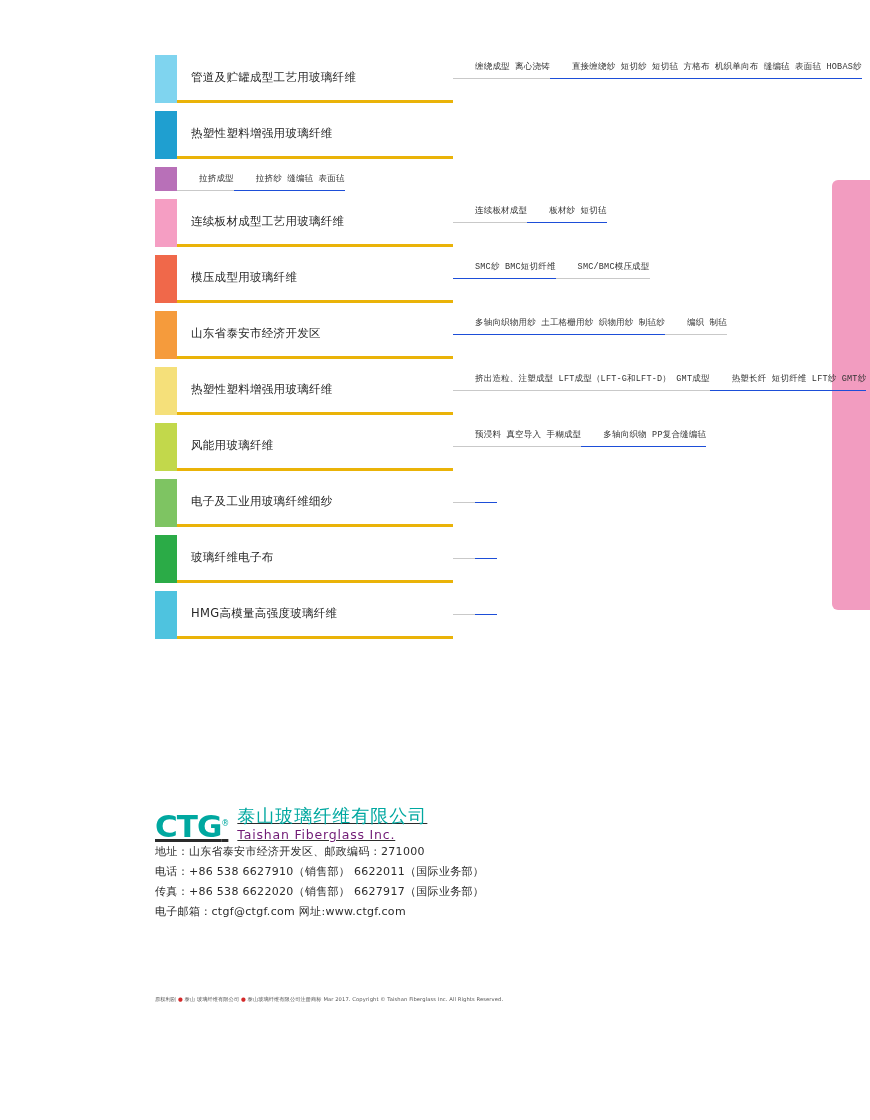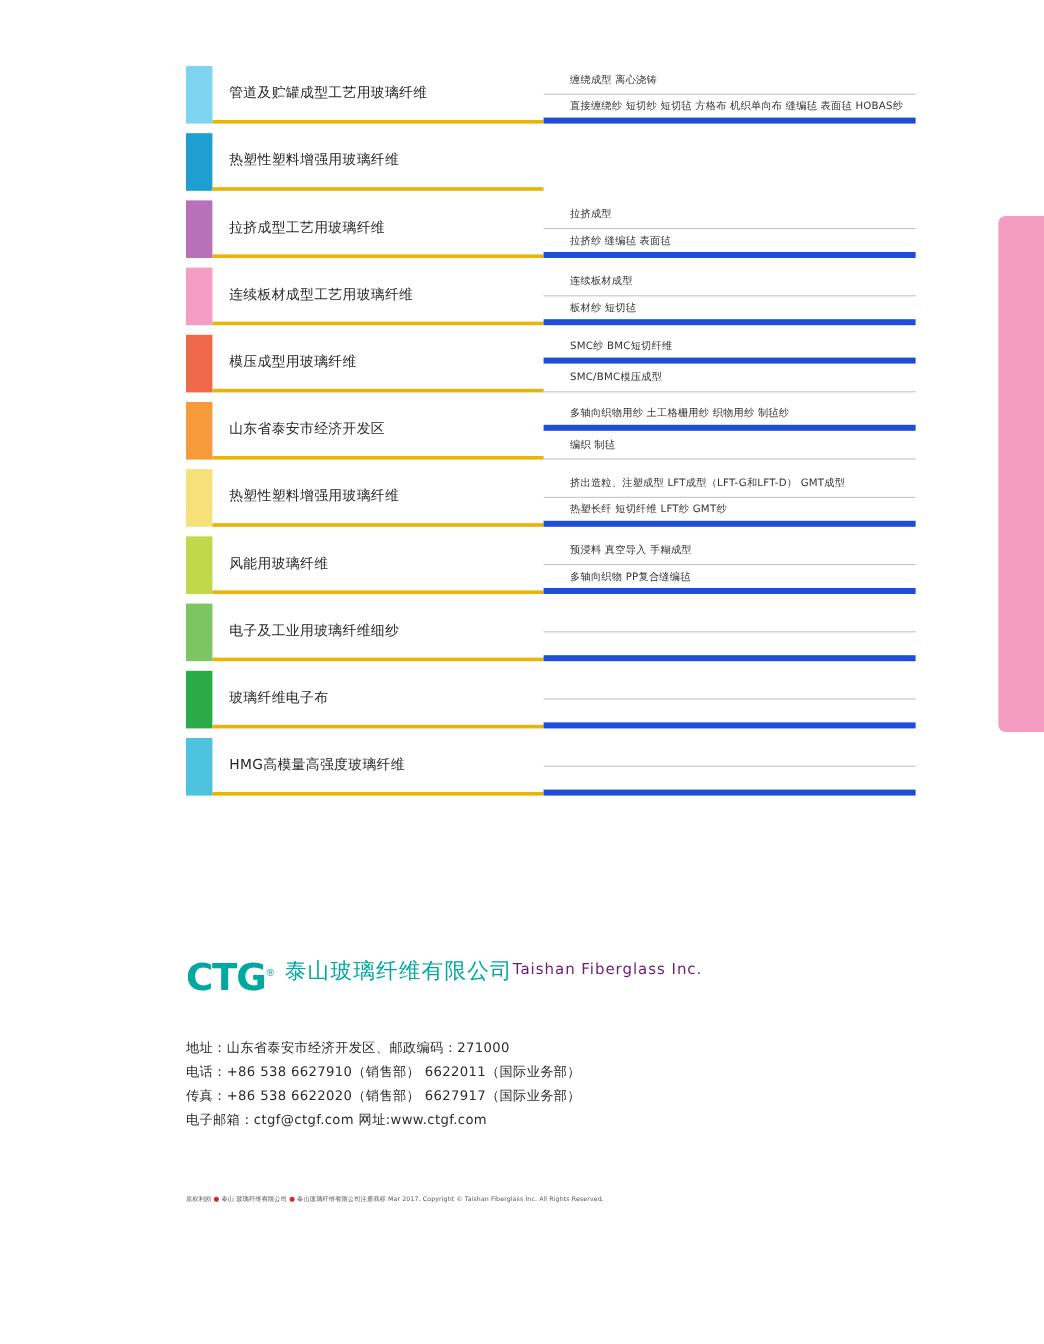--- a/index.html
+++ b/index.html
@@ -51,91 +51,93 @@
     align-items: center;
     font-size: 11.5px;
     letter-spacing: 0.3px;
     color: #262626;
     border-bottom: 3px solid #eab308;
     height: 48px;
   }
   .detail {
     flex: 1 1 auto;
     display: flex;
-    flex-direction: column;
+    flex-direction: row;
     justify-content: stretch;
+    font-family: Liberation Mono, monospace;
   }
   .detail-line {
     box-sizing: border-box;
     height: 24px;
     display: flex;
     align-items: center;
     padding-left: 22px;
     font-size: 8.5px;
     letter-spacing: 0.2px;
     color: #333;
     border-bottom: 1px solid #c9c9c9;
     white-space: nowrap;
     overflow: hidden;
   }
   .detail-line.last {
-    border-bottom: 5px solid #1d4ed8;
+    border-bottom: 1px solid #1d4ed8;
   }
   .detail-line.empty {
     color: transparent;
   }
   .row-gap {
     height: 8px;
   }
 
   
   .footer {
     position: absolute;
     left: 155px;
     top: 800px;
     width: 620px;
   }
   .logo-row {
     display: flex;
-    align-items: flex-start;
+    align-items: flex-end;
     height: 42px;
+    text-decoration: underline;
   }
   .logo-mark {
     font-size: 31px;
     font-weight: bold;
     letter-spacing: -1px;
     color: #00a8a0;
     line-height: 1;
     position: relative;
     padding-right: 9px;
     font-family: "DejaVu Sans", "Liberation Sans", sans-serif;
   }
   .logo-mark .reg {
     font-size: 8px;
     vertical-align: super;
     font-weight: normal;
   }
   .logo-text {
     display: flex;
+    flex-direction: column;
     justify-content: center;
   }
   .logo-cn {
     font-size: 18px;
     color: #00a8a0;
     letter-spacing: 1px;
     line-height: 1.15;
   }
   .logo-en {
     font-size: 12.5px;
     color: #701a75;
     letter-spacing: 0.8px;
     line-height: 1.2;
   }
   .contact {
-    margin-top: 22px;
     font-size: 11px;
     line-height: 20px;
     color: #2b2b2b;
     letter-spacing: 0.3px;
   }
   .copyright {
     position: absolute;
     left: 155px;
     top: 996px;
     font-size: 5.2px;
@@ -166,21 +168,20 @@
   <div class="row-gap"></div>
 
   <div class="row">
     <div class="swatch" style="background:#1f9fd0"></div>
     <div class="cat">热塑性塑料增强用玻璃纤维</div>
   </div>
   <div class="row-gap"></div>
 
   <div class="row">
     <div class="swatch" style="background:#b870b8"></div>
-    <div class="cat">拉挤成型工艺用玻璃纤维</div>
     <div class="detail">
       <div class="detail-line">拉挤成型</div>
       <div class="detail-line last">拉挤纱  缝编毡  表面毡</div>
     </div>
   </div>
   <div class="row-gap"></div>
 
   <div class="row">
     <div class="swatch" style="background:#f59ec3"></div>
     <div class="cat">连续板材成型工艺用玻璃纤维</div>

